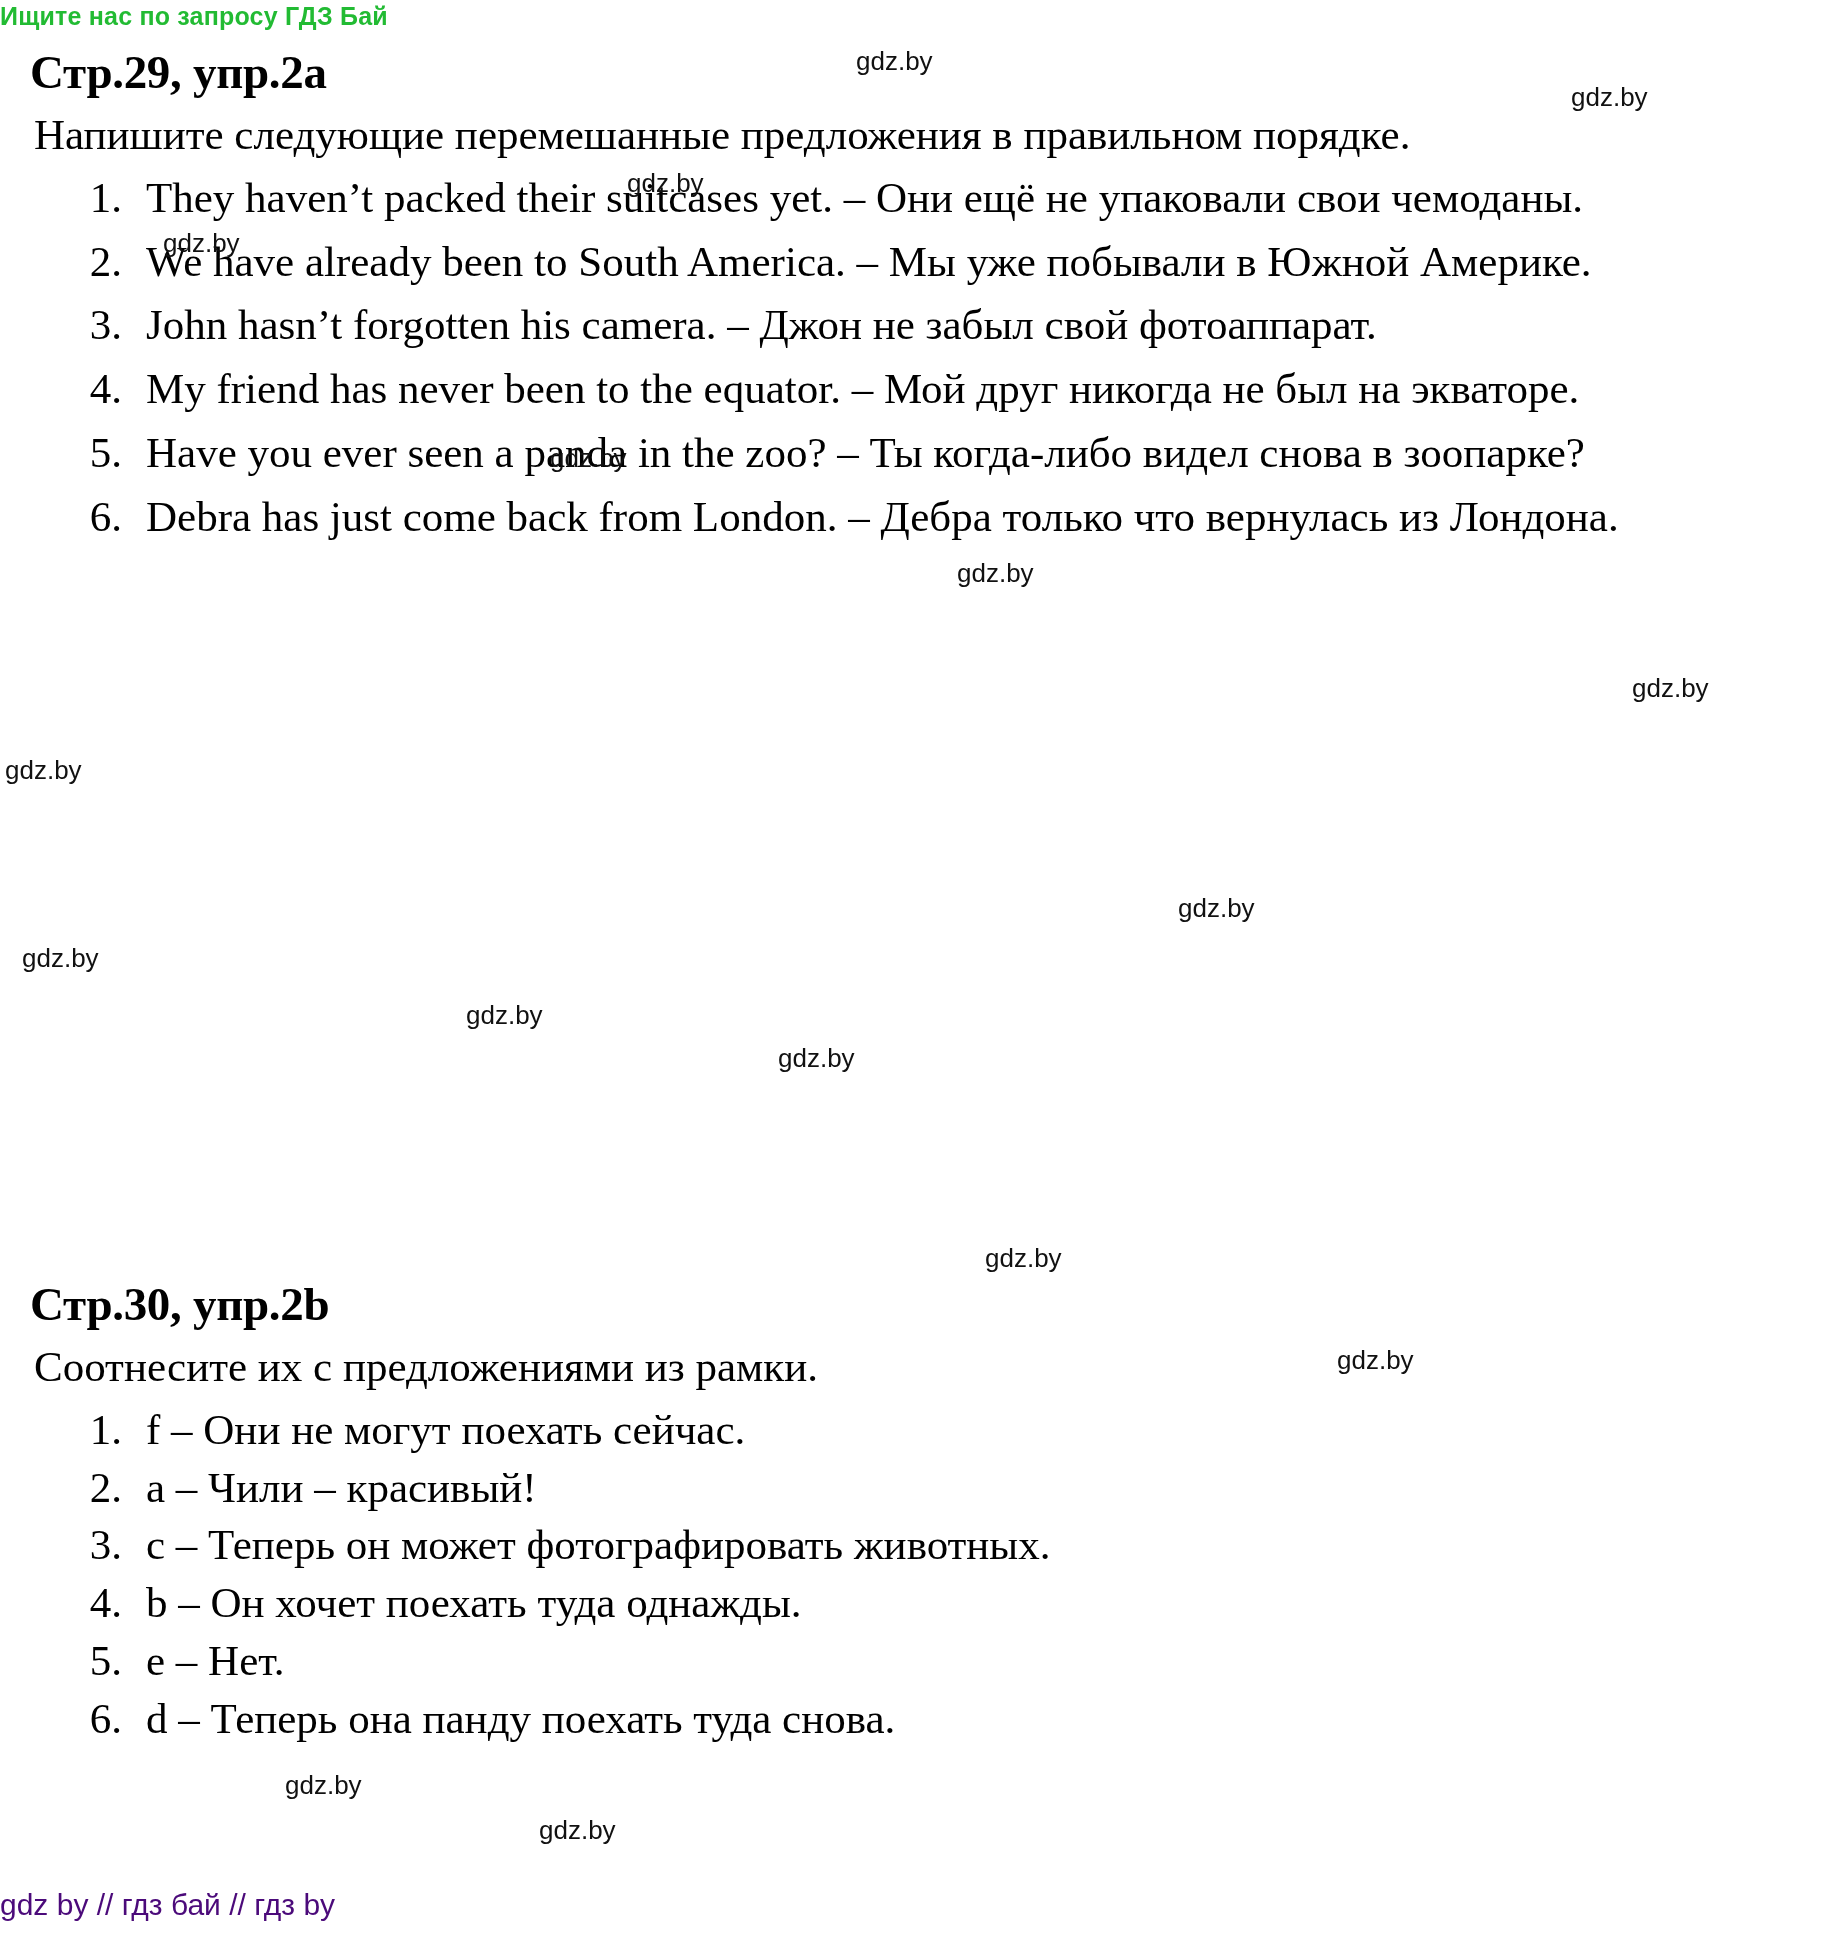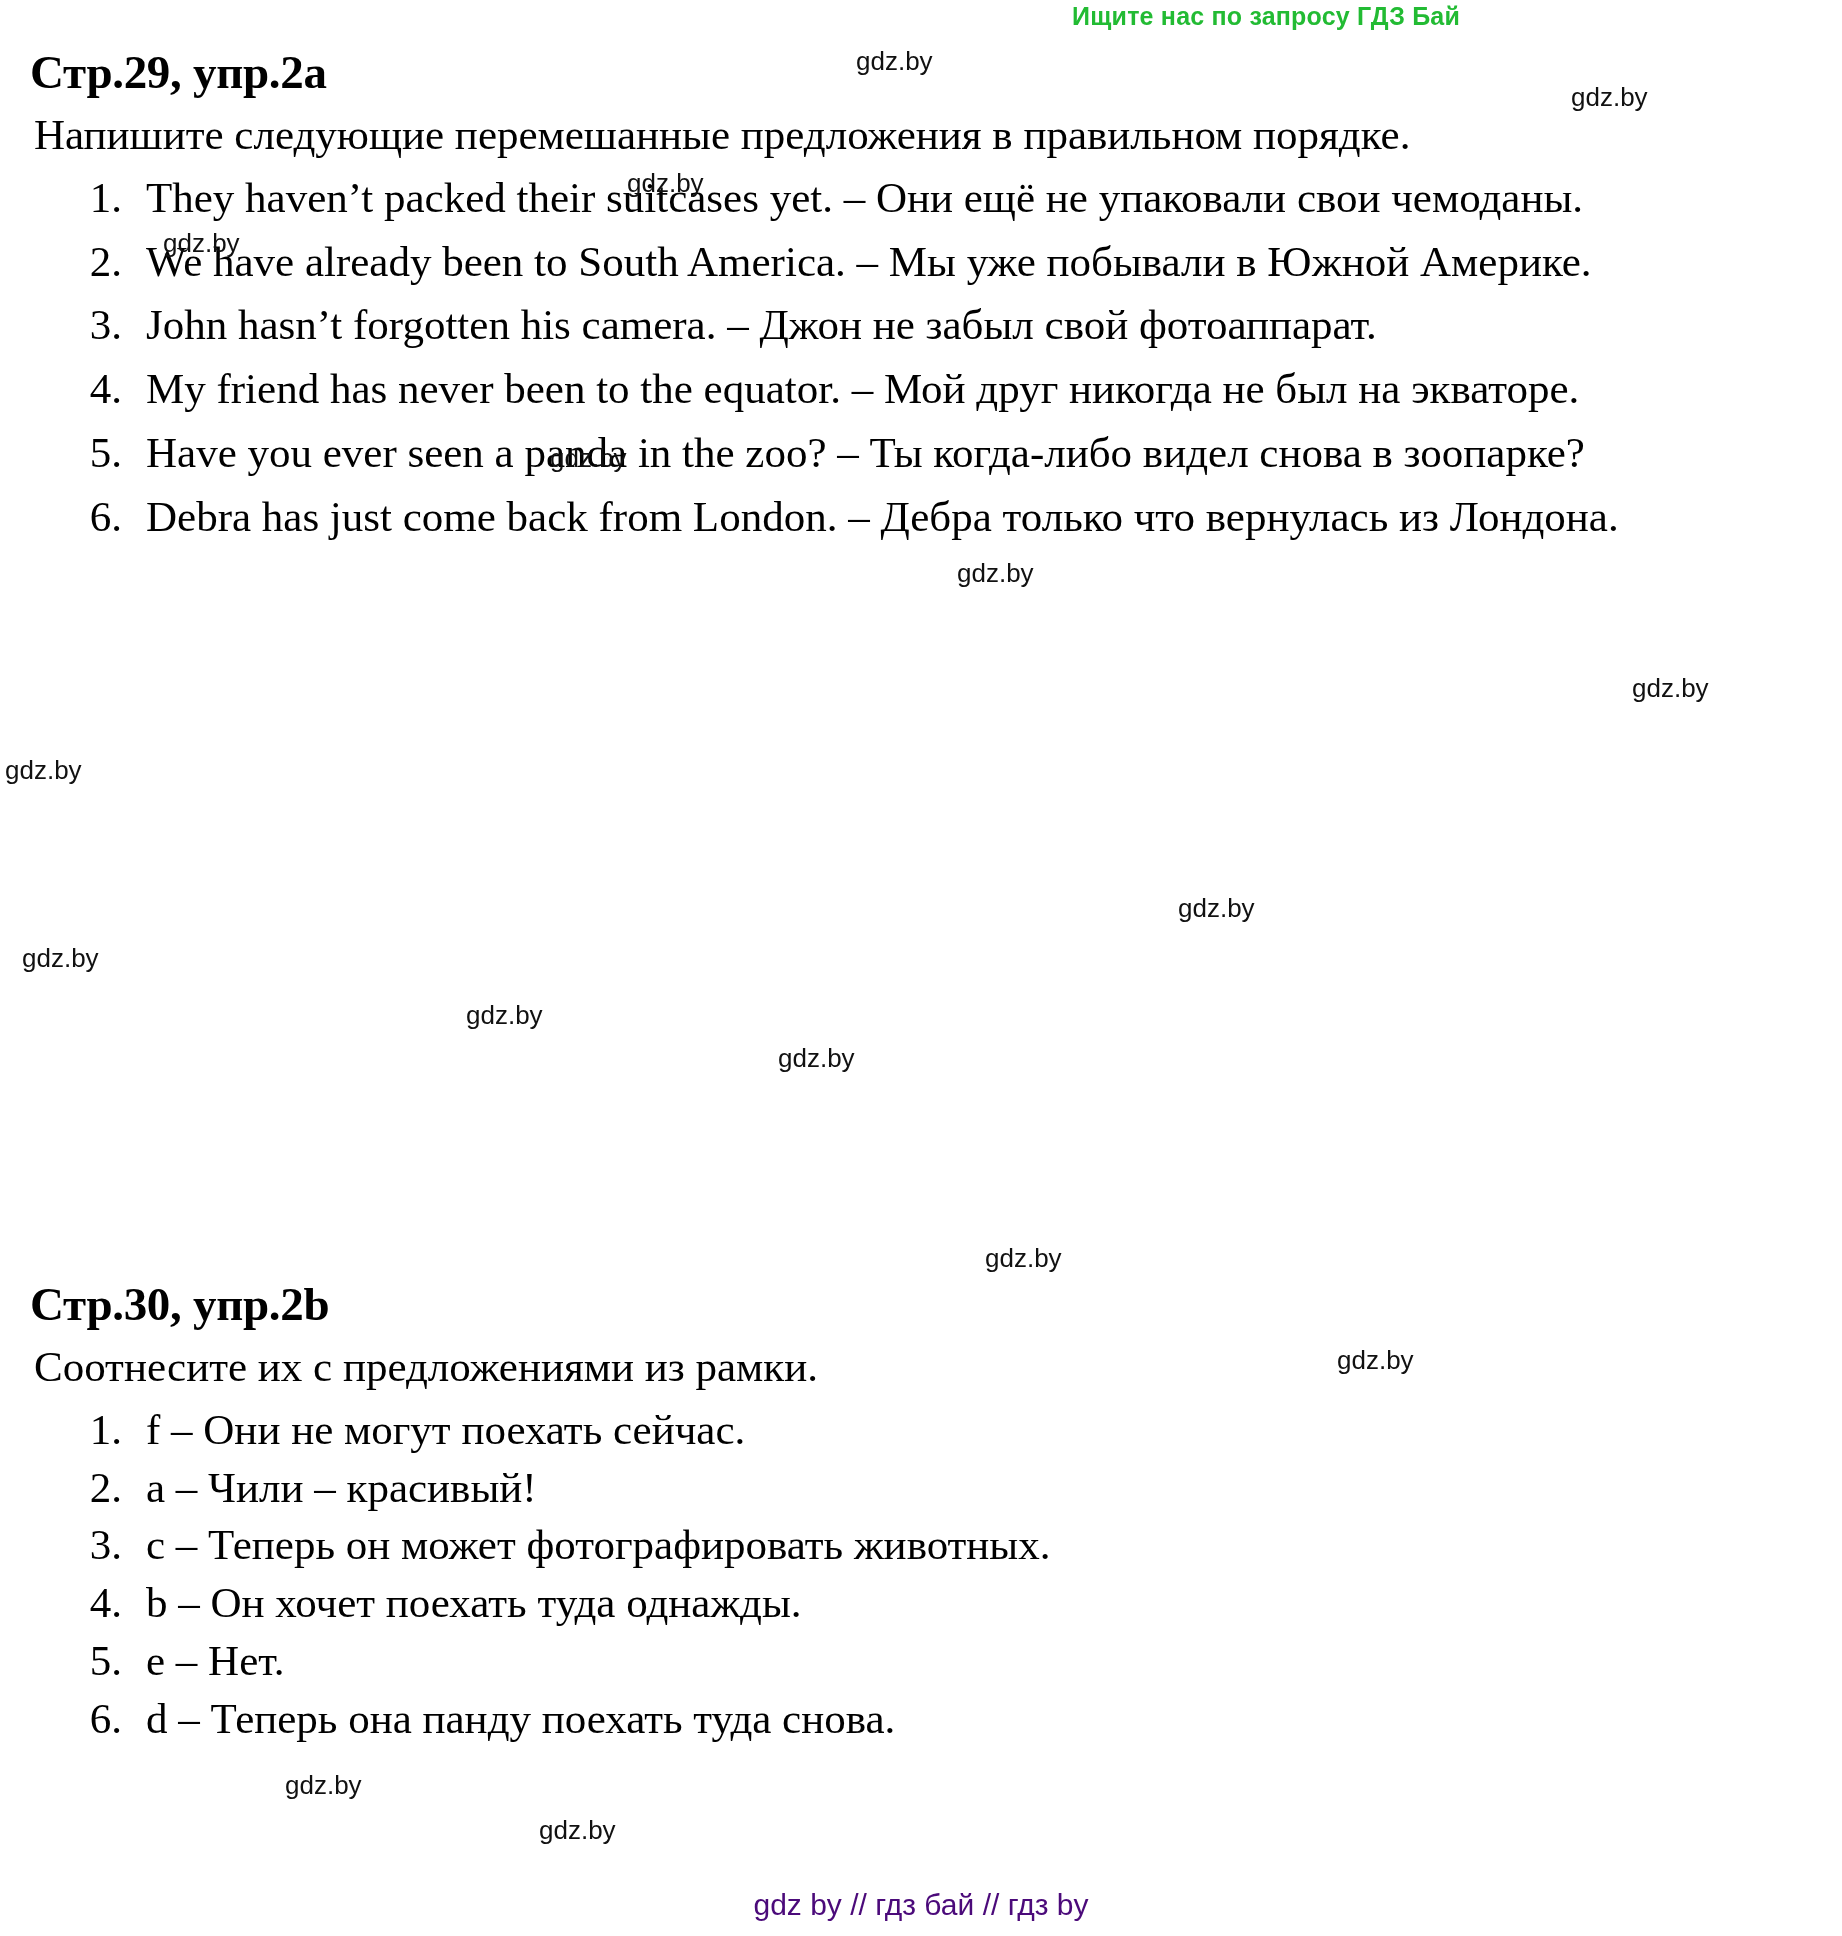--- a/index.html
+++ b/index.html
@@ -19,21 +19,21 @@
     background: #ffffff;
     overflow: hidden;
   }
 
   
   .promo-banner {
     position: absolute;
     top: 2px;
     left: 0;
     width: 1460px;
-    text-align: right;
+    text-align: left;
     font-family: "Liberation Sans", "DejaVu Sans", sans-serif;
     font-size: 25px;
     font-weight: 700;
     letter-spacing: 0.2px;
     color: #22bb33;
     white-space: nowrap;
   }
 
   
   .content {
@@ -136,21 +136,21 @@
     white-space: nowrap;
     pointer-events: none;
   }
 
   
   .footer-links {
     position: absolute;
     left: 0;
     bottom: 14px;
     width: 1842px;
-    text-align: center;
+    text-align: left;
     font-family: "Liberation Sans", "DejaVu Sans", sans-serif;
     font-size: 30px;
     color: #4b0a7a;
     white-space: nowrap;
   }
 </style>
 </head>
 <body>
 
 <div id="page">

